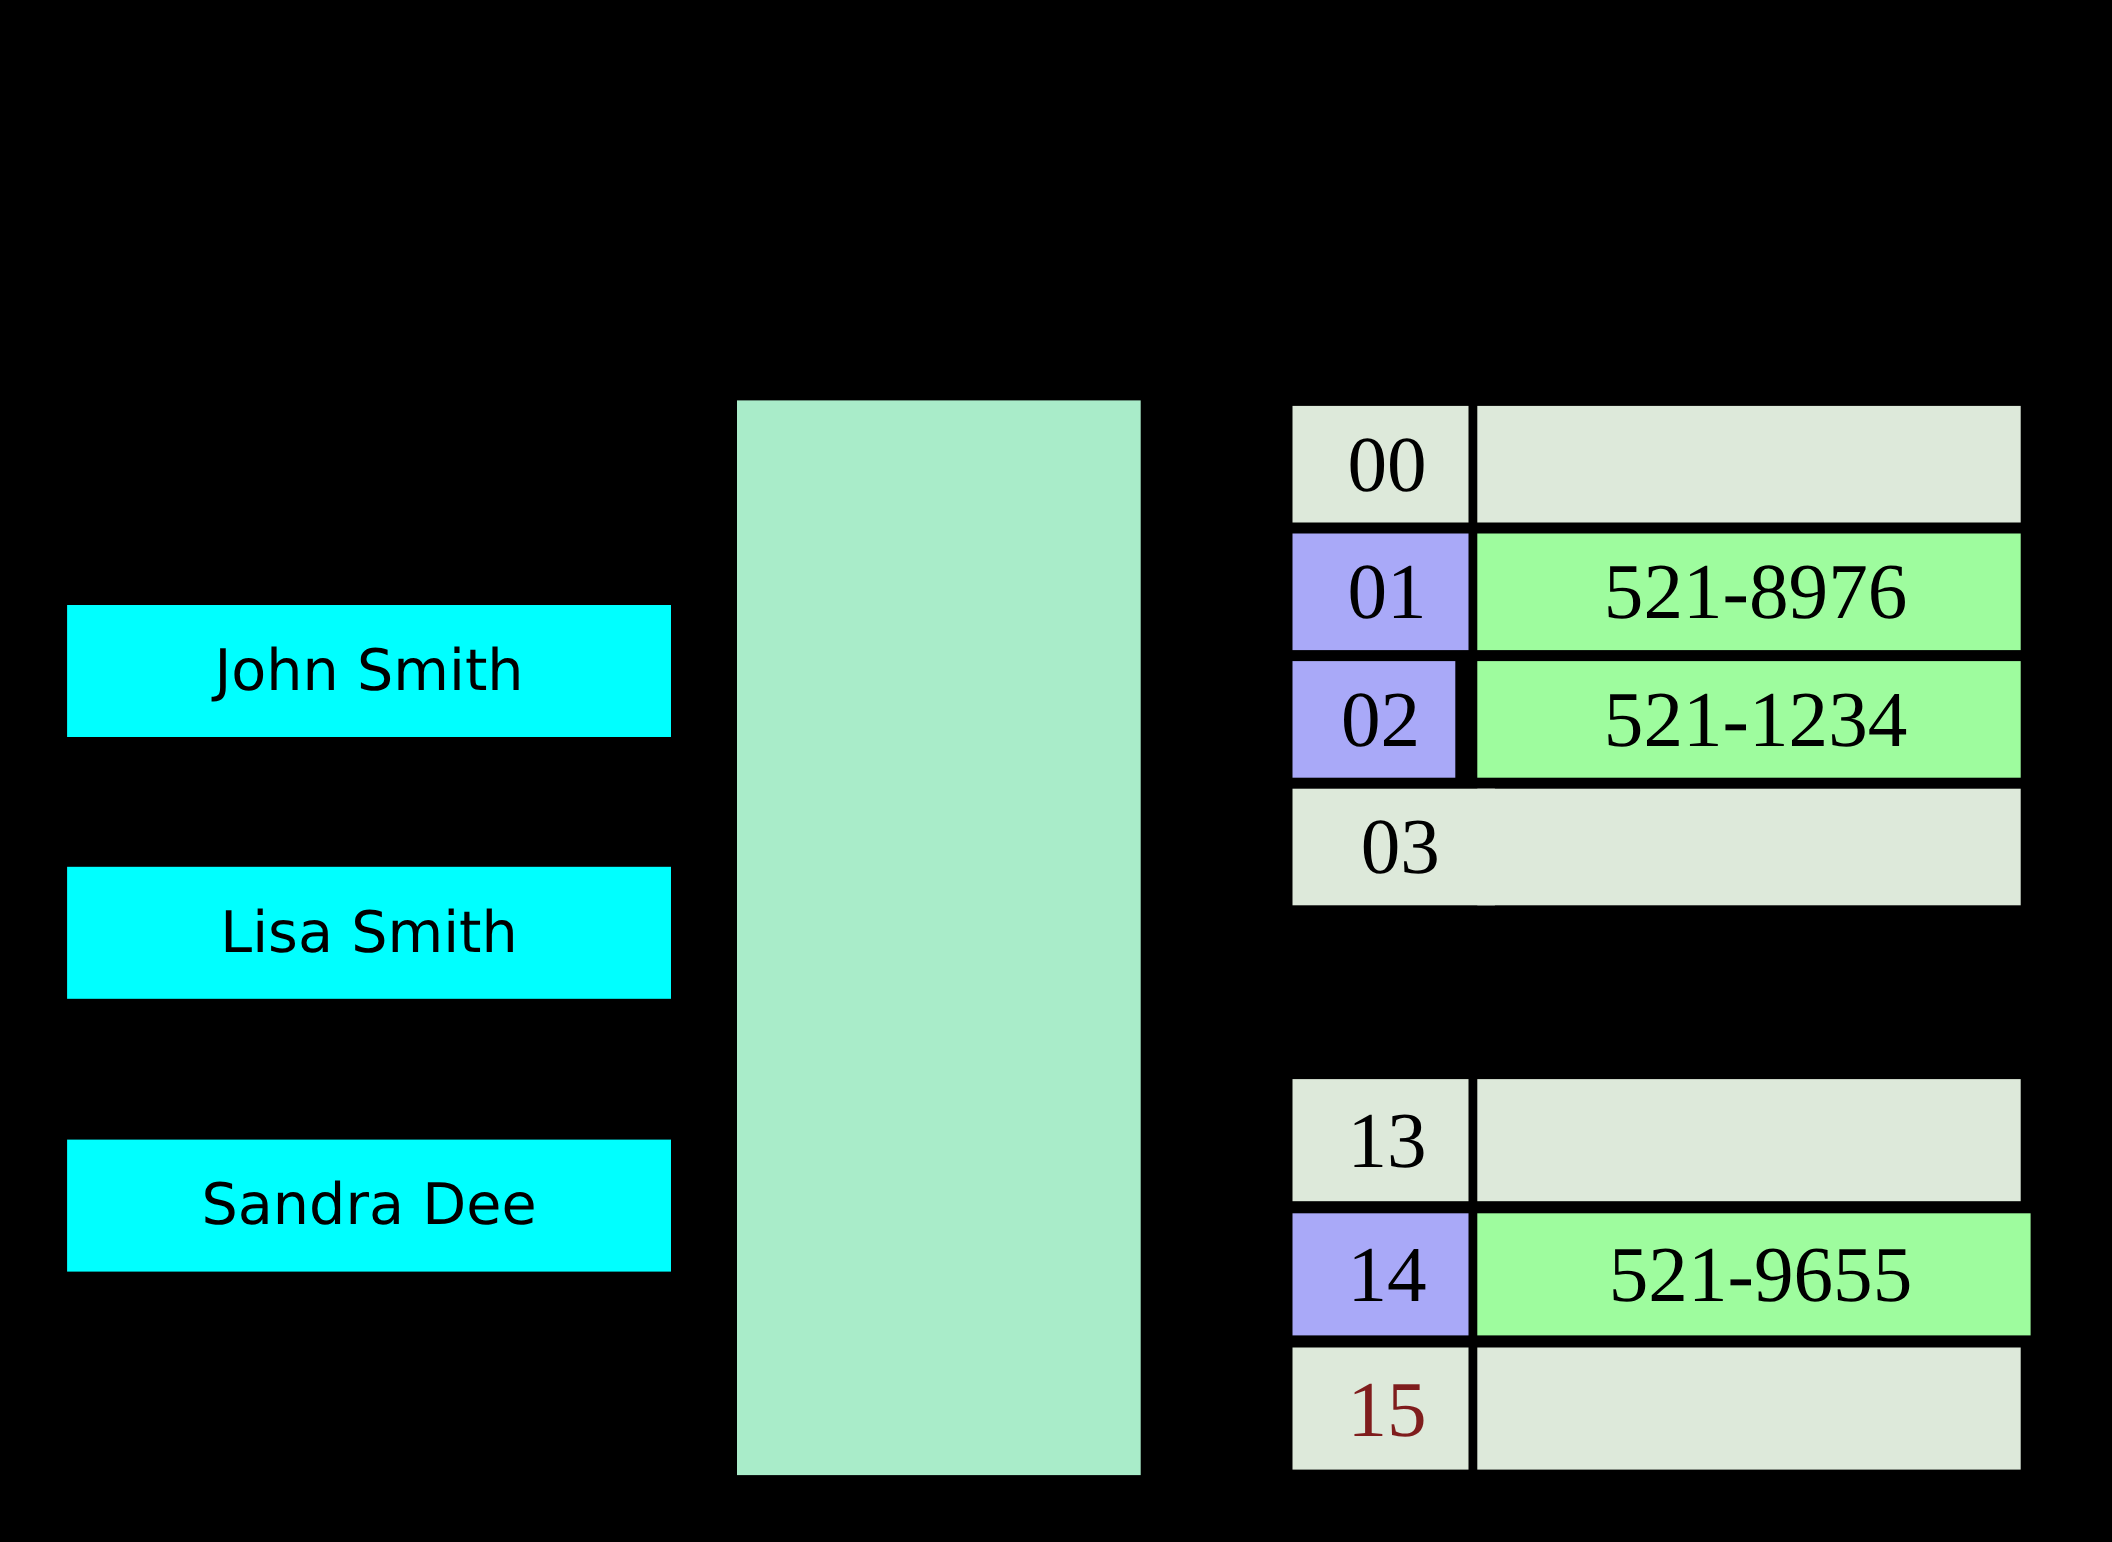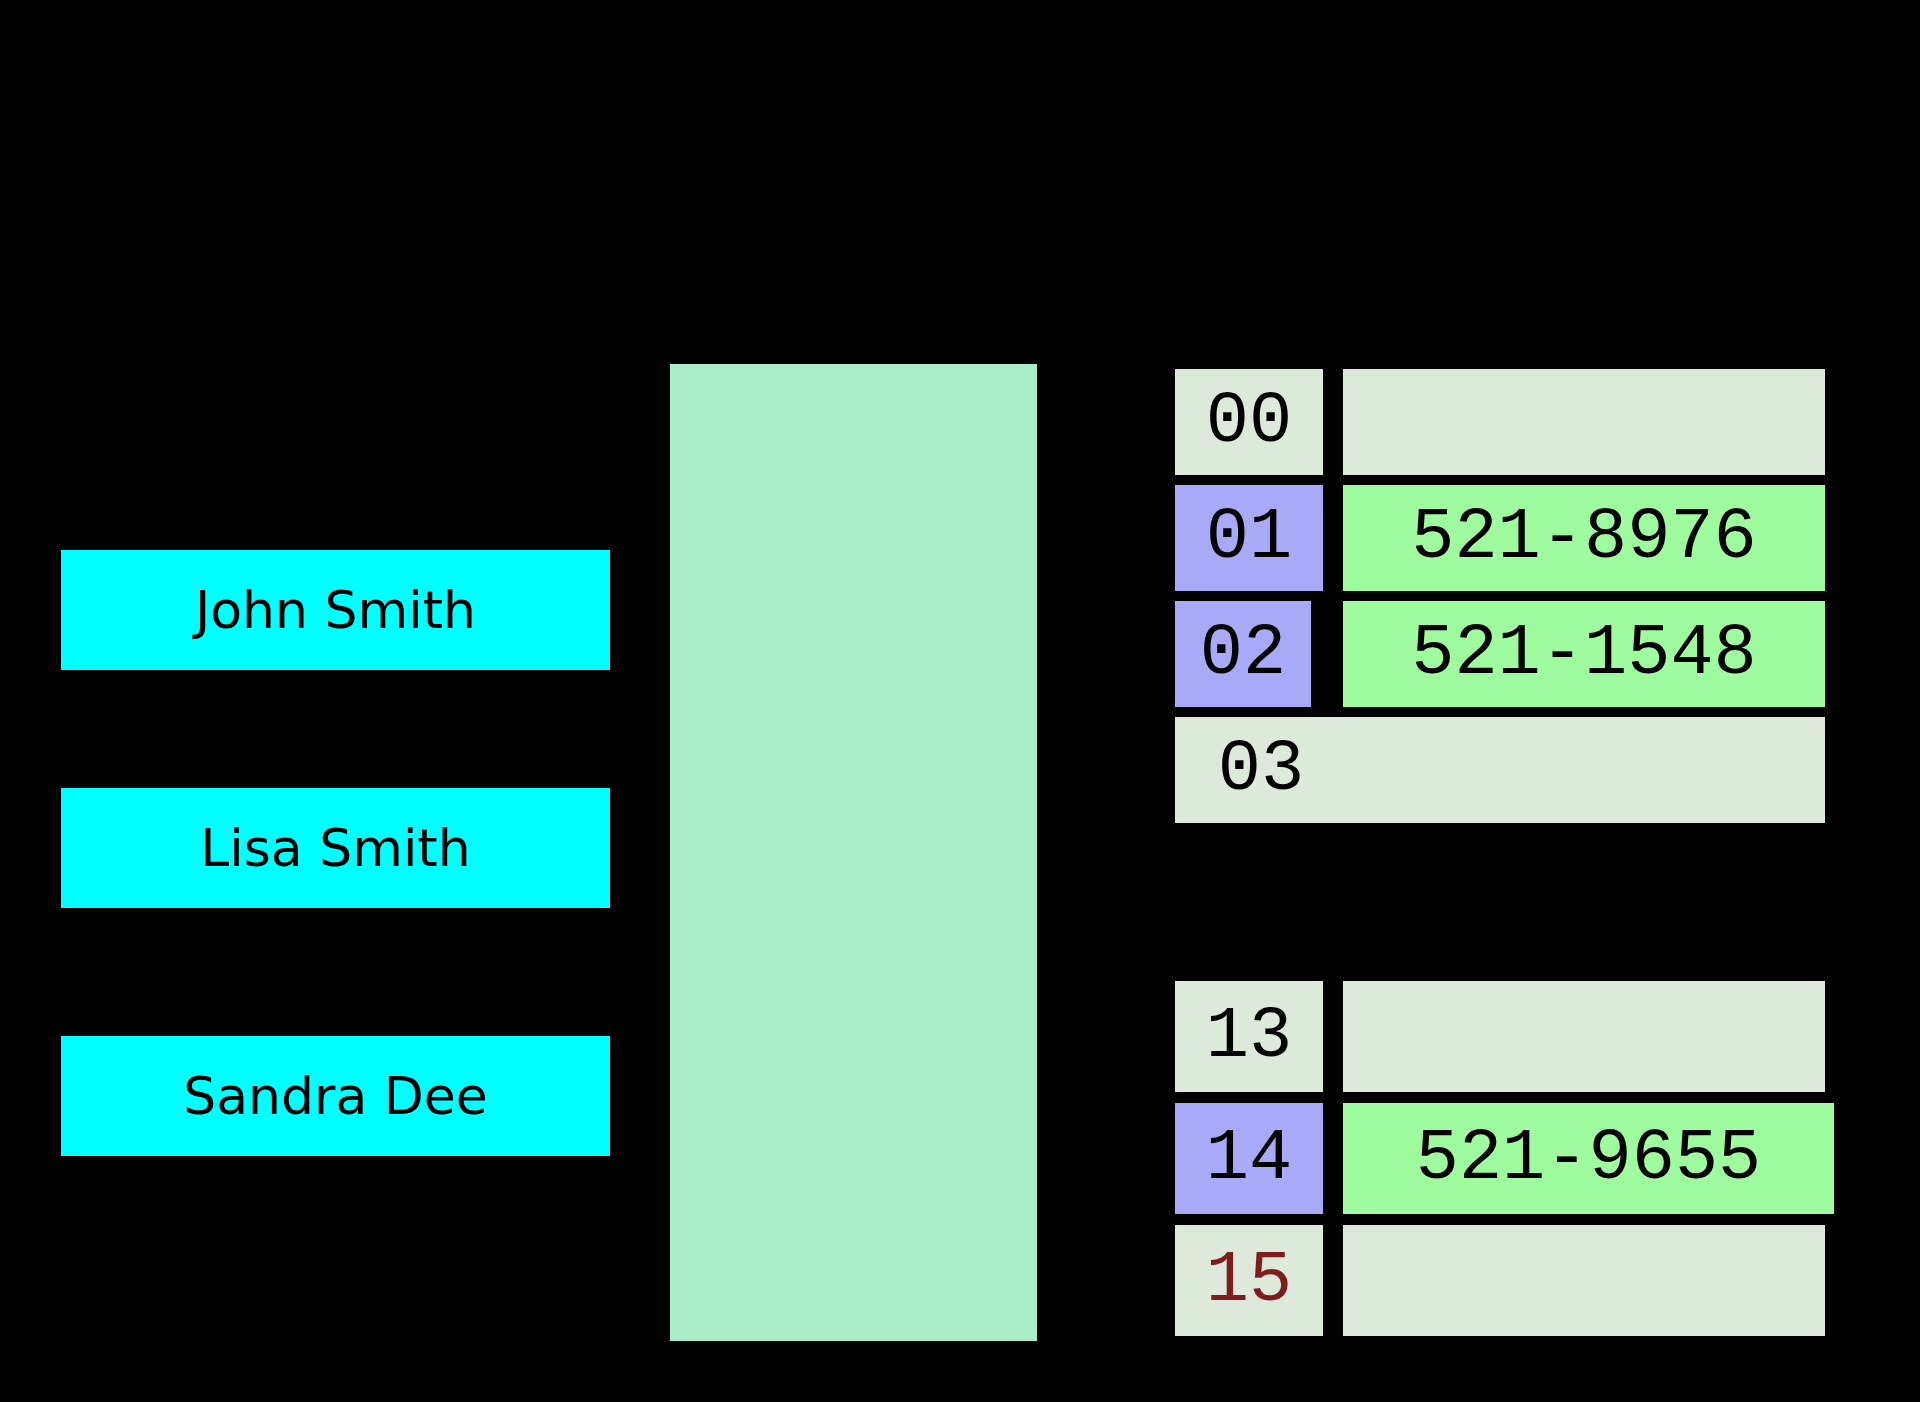--- a/index.html
+++ b/index.html
@@ -17,23 +17,24 @@
     justify-content: center;
     font-size: 52px;
     line-height: 1;
   }
   .hash-box { position: absolute; }
   .cell {
     position: absolute;
     display: flex;
     align-items: center;
     justify-content: center;
-    font-family: Liberation Mono, monospace;
+    font-family: Liberation Serif, serif;
     font-size: 72px;
     line-height: 1;
+    padding-left: 12px;
   }
   svg.lines { position: absolute; left: 0; top: 0; }
 </style>
 </head>
 <body>
 
 <div id="canvas" style="background: rgb(0, 0, 0);">
   <svg class="lines" width="1920" height="1402">
       <polyline points="611,608 700,608 1000,670 1100,670" fill="none" stroke="#000000" stroke-width="8"></polyline>
       <polyline points="611,848 700,848 1005,549 1100,549" fill="none" stroke="#000000" stroke-width="8"></polyline>
@@ -44,21 +45,21 @@
       <div class="key-box" style="left: 61px; top: 550px; width: 549px; height: 120px; background: rgb(0, 255, 255); color: rgb(0, 0, 0);">John Smith</div>
       <div class="key-box" style="left: 61px; top: 788px; width: 549px; height: 120px; background: rgb(0, 255, 255); color: rgb(0, 0, 0);">Lisa Smith</div>
       <div class="key-box" style="left: 61px; top: 1036px; width: 549px; height: 120px; background: rgb(0, 255, 255); color: rgb(0, 0, 0);">Sandra Dee</div>
     </div>
   <div id="buckets">
       <div class="cell" style="left: 1175px; top: 369px; width: 148px; height: 106px; background: rgb(221, 233, 218); color: rgb(0, 0, 0);">00</div>
       <div class="cell" style="left: 1343px; top: 369px; width: 482px; height: 106px; background: rgb(221, 233, 218); color: rgb(0, 0, 0);"></div>
       <div class="cell" style="left: 1175px; top: 485px; width: 148px; height: 106px; background: rgb(169, 169, 248); color: rgb(0, 0, 0);">01</div>
       <div class="cell" style="left: 1343px; top: 485px; width: 482px; height: 106px; background: rgb(158, 252, 158); color: rgb(0, 0, 0);">521-8976</div>
       <div class="cell" style="left: 1175px; top: 601px; width: 136px; height: 106px; background: rgb(169, 169, 248); color: rgb(0, 0, 0);">02</div>
-      <div class="cell" style="left: 1343px; top: 601px; width: 482px; height: 106px; background: rgb(158, 252, 158); color: rgb(0, 0, 0);">521-1548</div>
+      <div class="cell" style="left: 1343px; top: 601px; width: 482px; height: 106px; background: rgb(158, 252, 158); color: rgb(0, 0, 0);">521-1234</div>
       <div class="cell" style="left: 1175px; top: 717px; width: 172px; height: 106px; background: rgb(221, 233, 218); color: rgb(0, 0, 0);">03</div>
       <div class="cell" style="left: 1343px; top: 717px; width: 482px; height: 106px; background: rgb(221, 233, 218); color: rgb(0, 0, 0);"></div>
       <div class="cell" style="left: 1175px; top: 981px; width: 148px; height: 111px; background: rgb(221, 233, 218); color: rgb(0, 0, 0);">13</div>
       <div class="cell" style="left: 1343px; top: 981px; width: 482px; height: 111px; background: rgb(221, 233, 218); color: rgb(0, 0, 0);"></div>
       <div class="cell" style="left: 1175px; top: 1103px; width: 148px; height: 111px; background: rgb(169, 169, 248); color: rgb(0, 0, 0);">14</div>
       <div class="cell" style="left: 1343px; top: 1103px; width: 491px; height: 111px; background: rgb(158, 252, 158); color: rgb(0, 0, 0);">521-9655</div>
       <div class="cell" style="left: 1175px; top: 1225px; width: 148px; height: 111px; background: rgb(221, 233, 218); color: #7f1d1d;">15</div>
       <div class="cell" style="left: 1343px; top: 1225px; width: 482px; height: 111px; background: rgb(221, 233, 218); color: rgb(0, 0, 0);"></div>
     </div>
 </div>

